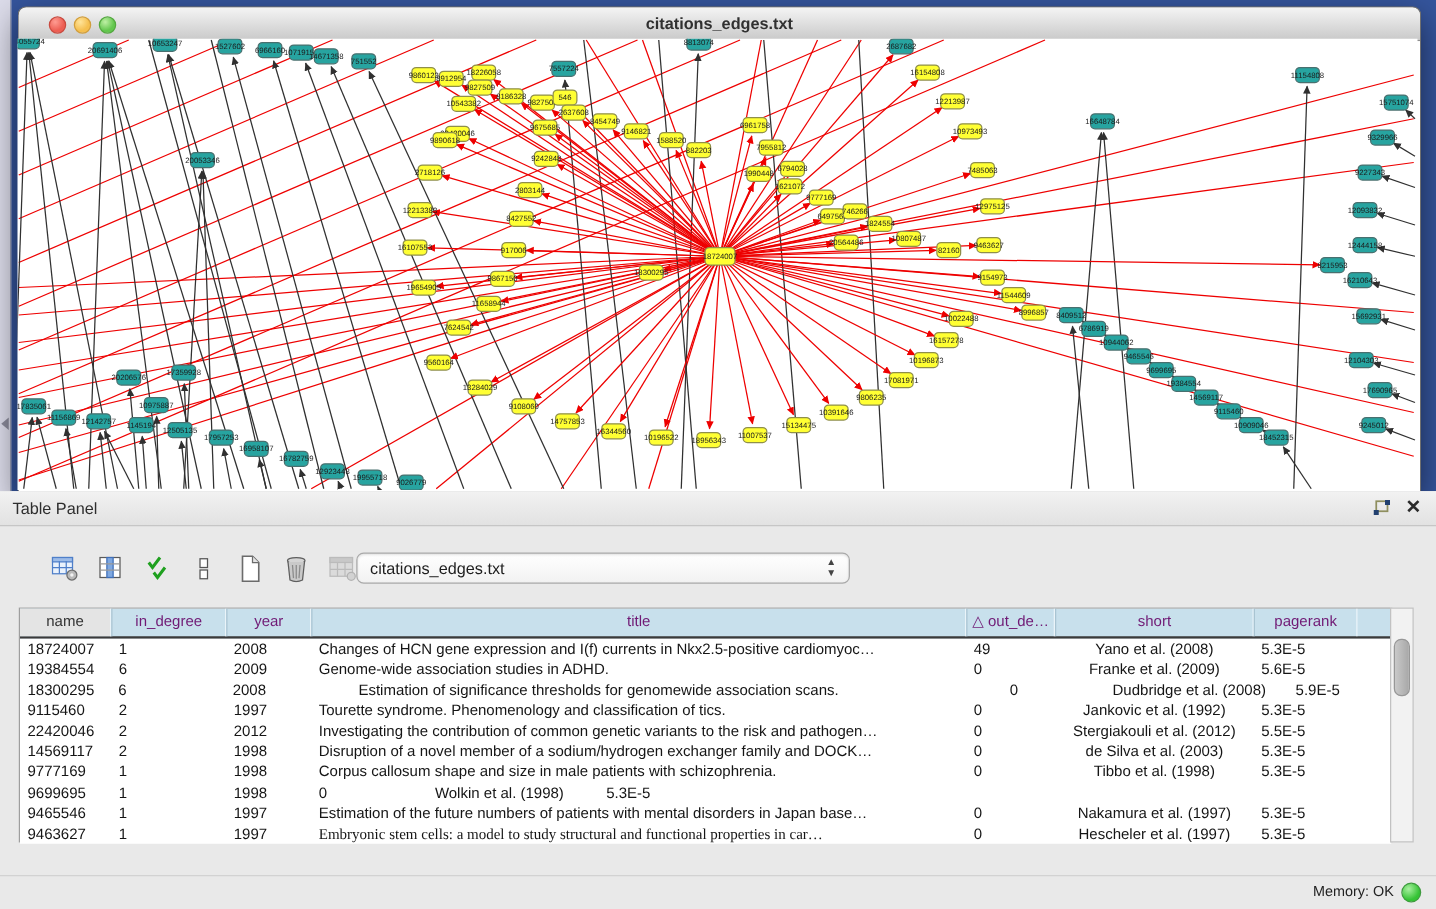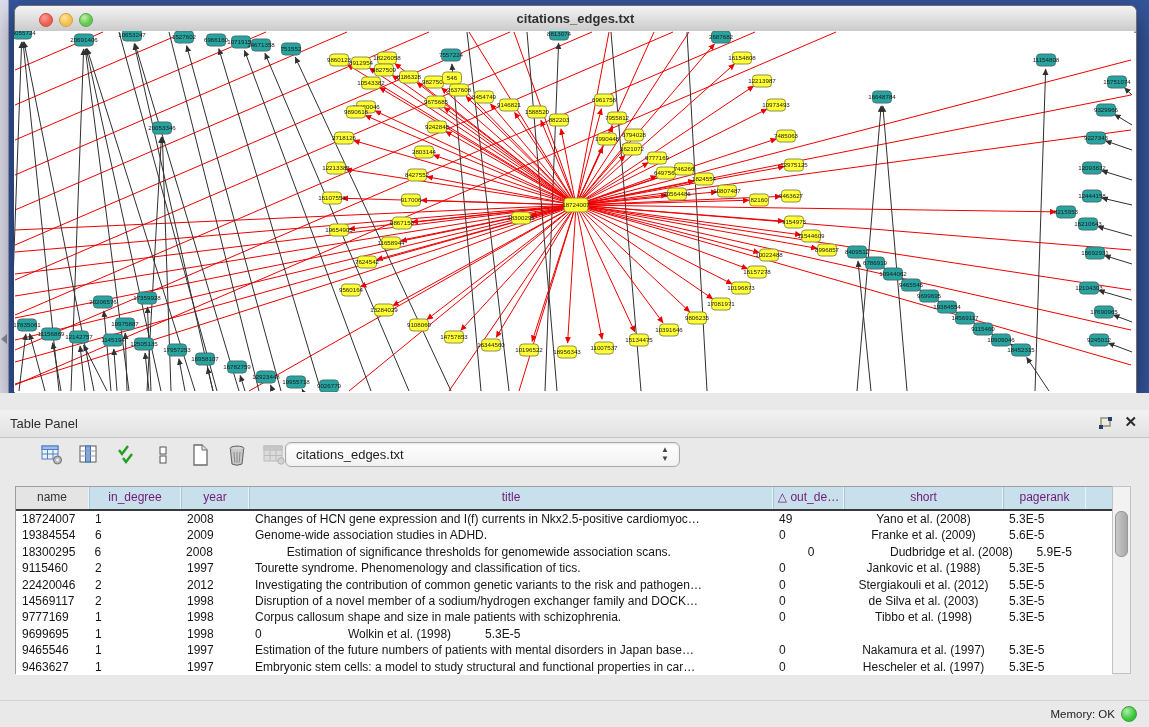--- a/index.html
+++ b/index.html
@@ -15,21 +15,21 @@
   .titlebar{position:absolute;left:0;top:0;right:0;height:26px;border-radius:6px 6px 0 0;
     background:linear-gradient(#F4F4F4,#C9C9C9);border-bottom:1px solid #8F8F8F;}
   .title{position:absolute;left:0;right:0;top:5px;text-align:center;font-size:13px;font-weight:bold;color:#303030;}
   .tl{position:absolute;top:7px;width:12px;height:12px;border-radius:50%;}
   .tl.red{left:24px;background:radial-gradient(circle at 35% 30%,#FF9C92,#ED5F54 60%);border:1px solid #C94A3F;}
   .tl.yel{left:44px;background:radial-gradient(circle at 35% 30%,#FFE49A,#F5BF4F 60%);border:1px solid #D19E3C;}
   .tl.grn{left:64px;background:radial-gradient(circle at 35% 30%,#BFF0A5,#64C74F 60%);border:1px solid #53A83F;}
   #graph-svg{position:absolute;left:14px;top:31px;background:#FFFFFF;}
   
   .tablepanel{position:absolute;left:0;top:393px;width:1149px;height:334px;background:#E9E9E9;}
-  .panelbar{position:absolute;left:0;top:17px;right:0;height:27px;background:linear-gradient(#F2F2F2,#E2E2E2);
+  .panelbar{position:absolute;left:0;top:0;right:0;height:27px;background:linear-gradient(#F2F2F2,#E2E2E2);
     border-bottom:1px solid #C6C6C6;}
   .paneltitle{position:absolute;left:10px;top:6px;font-size:13px;color:#2E2E2E;}
   .panelbar .float{position:absolute;right:36px;top:7px;}
   .panelbar .close{position:absolute;right:12px;top:3px;font-size:15px;font-weight:bold;color:#2B2B2B;}
   .toolbar{position:absolute;left:40px;top:47px;height:30px;display:flex;align-items:center;gap:13px;}
   .ticon{width:24px;height:24px;display:flex;align-items:center;justify-content:center;}
   .fx{font-family:"Liberation Serif",serif;font-style:italic;font-weight:bold;font-size:15px;color:#222;}
   .combo{position:absolute;left:285px;top:49px;width:393px;height:23px;background:linear-gradient(#FFFFFF,#F2F2F2);
     border:1px solid #A9A9A9;border-radius:6px;box-shadow:inset 0 1px 2px rgba(0,0,0,.12);}
   .combo .val{position:absolute;left:10px;top:4px;font-size:13px;color:#1E1E1E;}
@@ -595,21 +595,21 @@
           <div class="td" style="width: 71px;">0</div>
           <div class="td center" style="width: 159px;">Dudbridge et al. (2008)</div>
           <div class="td" style="width: 83px;">5.9E-5</div>
         </div>
         <div class="trow">
           <div class="td" style="width: 73px;">9115460</div>
           <div class="td" style="width: 92px;">2</div>
           <div class="td" style="width: 68px;">1997</div>
           <div class="td" style="width: 524px;">Tourette syndrome. Phenomenology and classification of tics.</div>
           <div class="td" style="width: 71px;">0</div>
-          <div class="td center" style="width: 159px;">Jankovic et al. (1988)</div>
+          <div class="td center" style="width: 159px;">Jankovic et al. (1992)</div>
           <div class="td" style="width: 83px;">5.3E-5</div>
         </div>
         <div class="trow">
           <div class="td" style="width: 73px;">22420046</div>
           <div class="td" style="width: 92px;">2</div>
           <div class="td" style="width: 68px;">2012</div>
           <div class="td" style="width: 524px;">Investigating the contribution of common genetic variants to the risk and pathogen…</div>
           <div class="td" style="width: 71px;">0</div>
           <div class="td center" style="width: 159px;">Stergiakouli et al. (2012)</div>
           <div class="td" style="width: 83px;">5.5E-5</div>
@@ -646,21 +646,21 @@
           <div class="td" style="width: 68px;">1997</div>
           <div class="td" style="width: 524px;">Estimation of the future numbers of patients with mental disorders in Japan base…</div>
           <div class="td" style="width: 71px;">0</div>
           <div class="td center" style="width: 159px;">Nakamura et al. (1997)</div>
           <div class="td" style="width: 83px;">5.3E-5</div>
         </div>
         <div class="trow">
           <div class="td" style="width: 73px;">9463627</div>
           <div class="td" style="width: 92px;">1</div>
           <div class="td" style="width: 68px;">1997</div>
-          <div class="td" style="width: 524px;">Embryonic stem cells: a model to study structural and functional properties in car…</div>
+          <div class="td" style="width: 524px; font-family: Liberation Serif, serif;">Embryonic stem cells: a model to study structural and functional properties in car…</div>
           <div class="td" style="width: 71px;">0</div>
           <div class="td center" style="width: 159px;">Hescheler et al. (1997)</div>
           <div class="td" style="width: 83px;">5.3E-5</div>
         </div>
       </div>
   </div>
   <div class="vscroll">
     <div class="vthumb"></div>
   </div>
 

